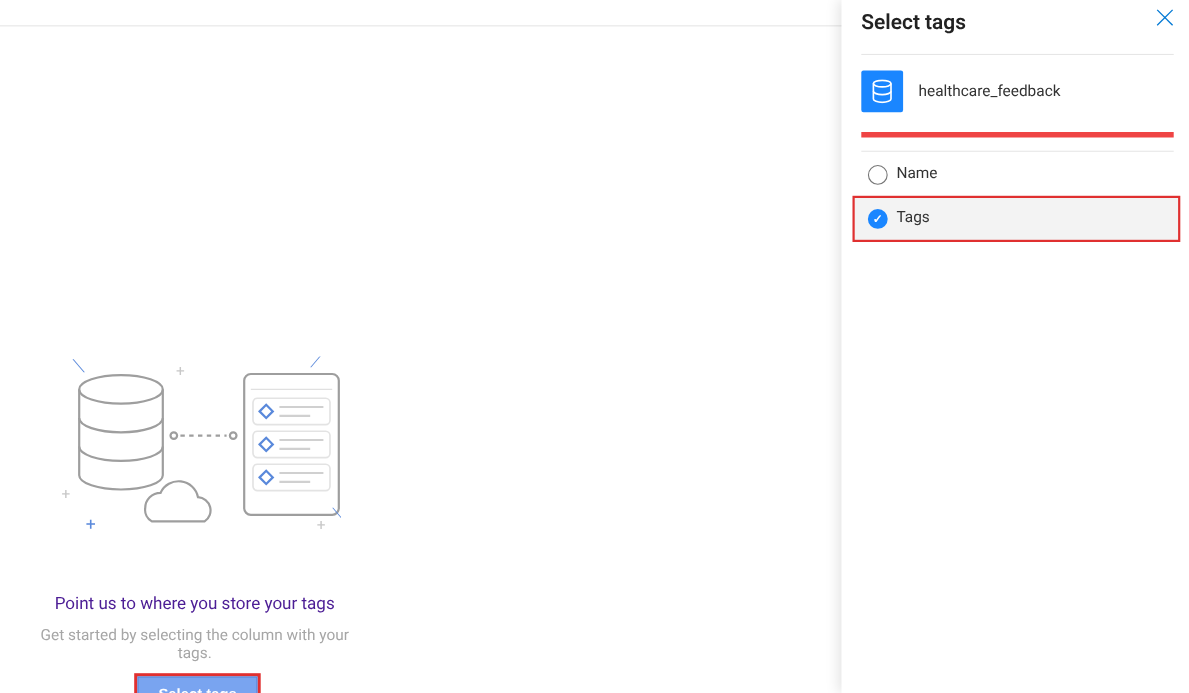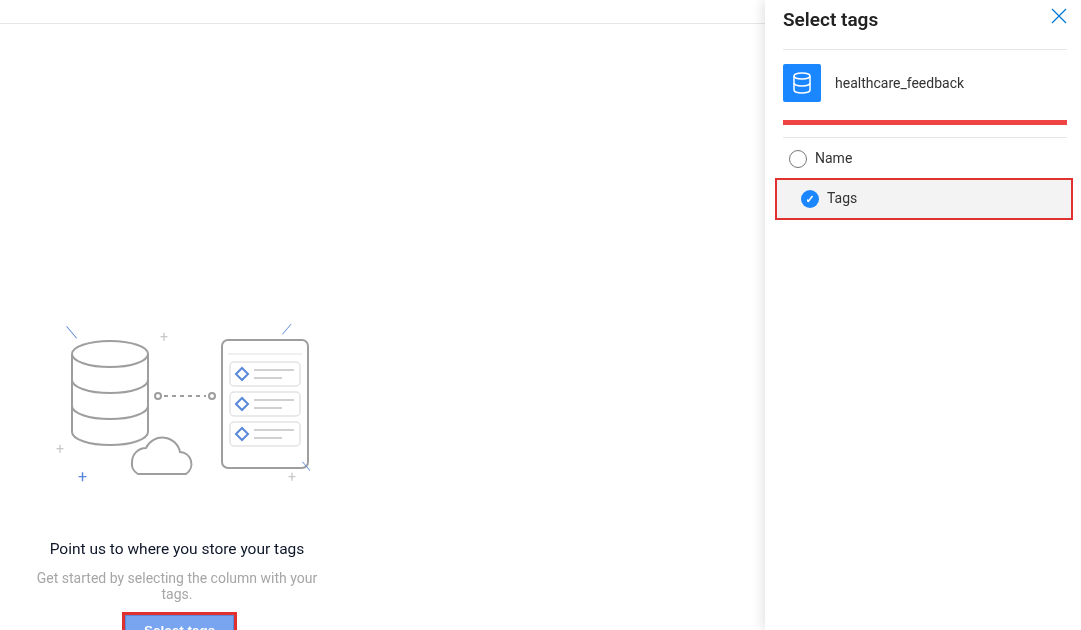--- a/index.html
+++ b/index.html
@@ -38,21 +38,21 @@
       left: 50px;
       top: 300px;
       width: 260px;
       height: 170px;
     }
 
     .main-title {
       position: absolute;
       left: 20px;
       top: 516px;
-      color: #0f172a;
+      color: #4c1d95;
       font-size: 15.5px;
       font-weight: 400;
       width: 314px;
       text-align: center;
     }
 
     .main-subtitle {
       position: absolute;
       left: 20px;
       top: 546px;
@@ -150,21 +150,21 @@
       gap: 8px;
       padding: 10px 6px;
       cursor: pointer;
     }
 
     .col-item.selected {
       background: #f3f3f3;
       border: 2px solid #e03030;
       margin-left: -8px;
       margin-right: -6px;
-      padding-left: 24px;
+      padding-left: 12px;
     }
 
     .col-radio {
       width: 18px;
       height: 18px;
       border-radius: 50%;
       border: 1.5px solid #777;
       flex-shrink: 0;
     }
 

